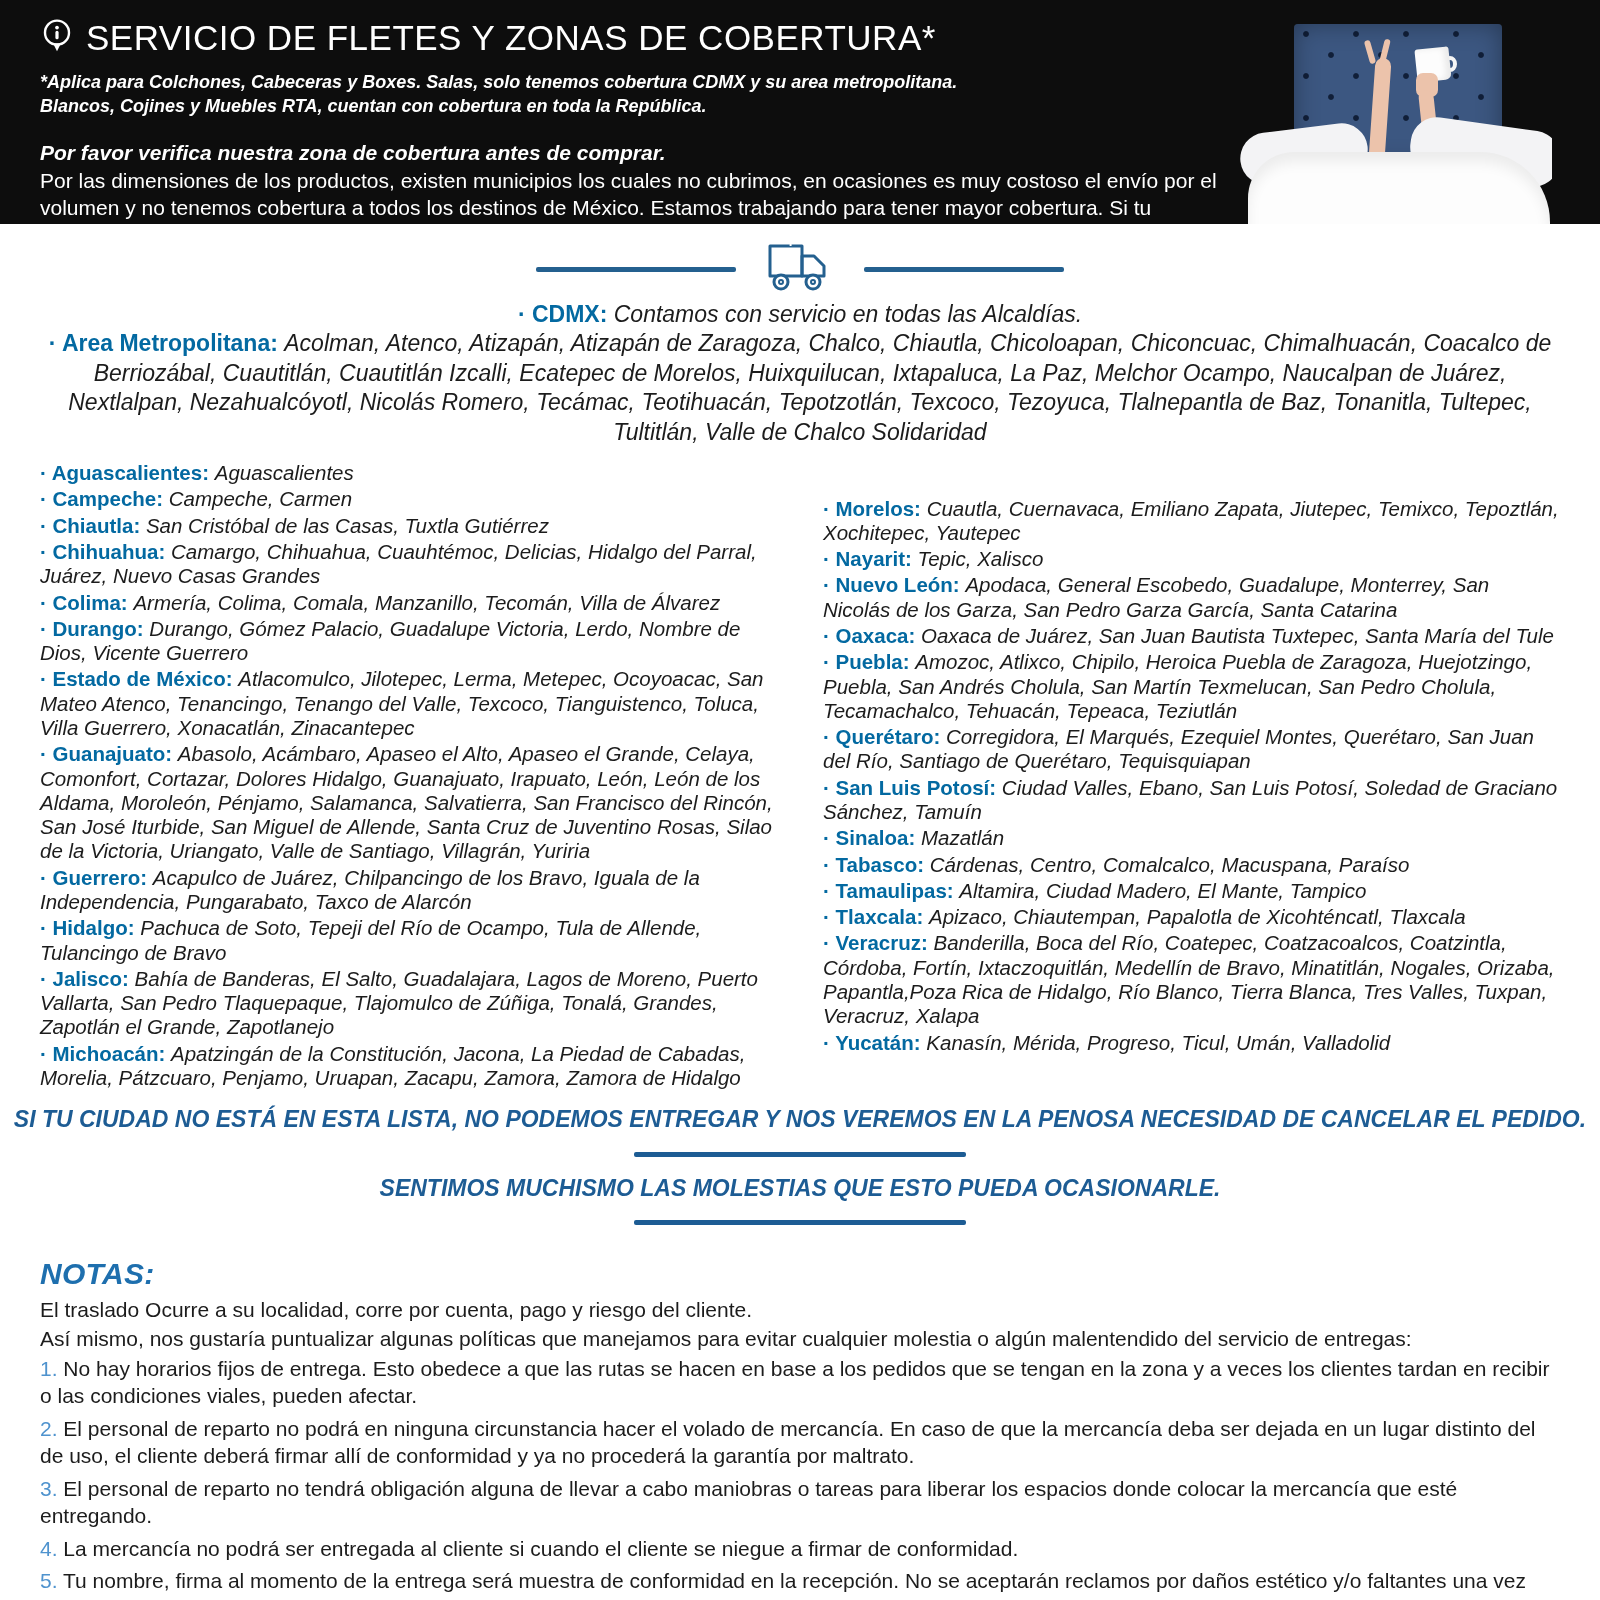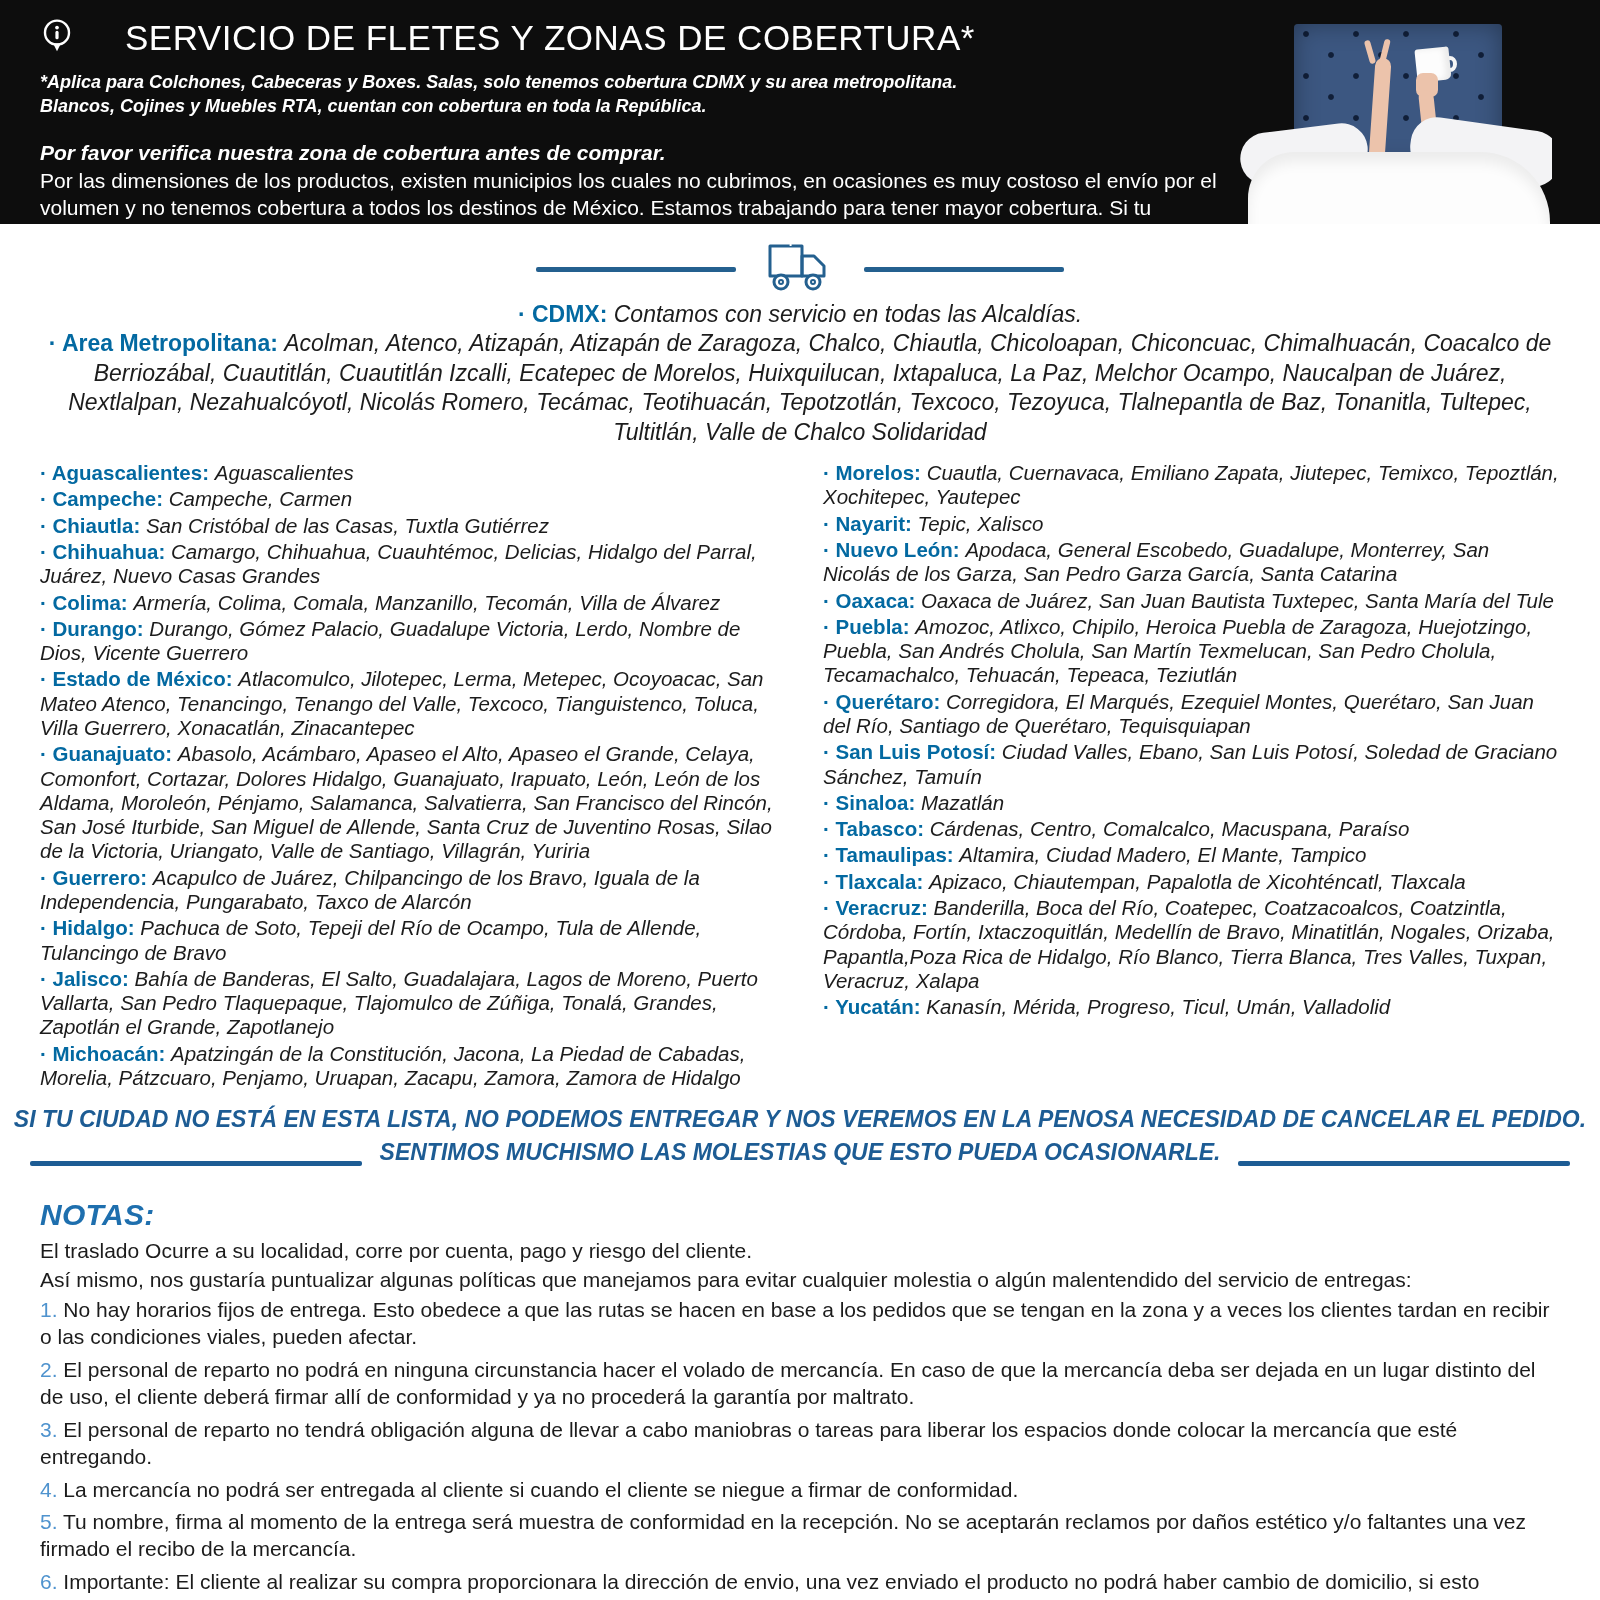--- a/index.html
+++ b/index.html
@@ -2,21 +2,21 @@
 <html><head>
 <meta charset="utf-8">
 <style>
   * { margin:0; padding:0; box-sizing:border-box; }
   html,body { width:1600px; background:#ffffff; font-family:"Liberation Sans", sans-serif; color:#1c1c1c; }
   .page { width:1600px; height:1600px; overflow:hidden; background:#fff; }
 
   
   .hdr { position:relative; background:#0d0d0d; color:#fff; height:224px; padding:14px 380px 0 40px; }
   .title-row { display:flex; align-items:center; gap:12px; margin-top:4px; }
-  .title-row h1 { font-size:35px; font-weight:400; letter-spacing:0.5px;margin-left:39px; }
+  .title-row h1 { font-size:35px; font-weight:400; letter-spacing:0.5px; }
   .pin-ico { width:34px; height:40px; flex-shrink:0; }
   .hdr-sub { font-style:italic; font-weight:700; font-size:18px; line-height:1.35; margin-top:12px; }
   .hdr-verify { font-style:italic; font-weight:700; font-size:21px; margin-top:22px; }
   .hdr-body { font-size:21px; line-height:1.3; margin-top:2px; max-width:1180px; }
 
   
   .photo { position:absolute; top:0; right:48px; width:312px; height:224px; overflow:hidden; background:#0d0d0d; }
   .hb { position:absolute; left:54px; top:24px; width:208px; height:142px; border-radius:4px;
         background-color:#3c5781;
         background-image:
@@ -46,30 +46,30 @@
   .truck-ico { width:80px; height:54px; }
 
   
   .cdmx, .metro { text-align:center; font-size:23px; line-height:1.28; }
   .cdmx { margin-top:2px; }
   .metro { margin:0 36px; }
   .blue { color:#0369a1; font-weight:700; font-style:normal; }
   em { font-style:italic; font-weight:500; color:#1c1c1c; }
 
   
-  .states { display:flex; gap:46px; padding:14px 40px 0 40px; }
+  .states { display:flex; gap:46px; padding:14px 40px 0 40px;align-items:center; }
   .col { flex:1; }
   .state { font-size:20.5px; line-height:1.185; margin-bottom:2px; }
   .state .blue { font-size:20.5px; }
 
   
   .warning { margin-top:14px; text-align:center; color:#1d5c94; font-style:italic; }
   .w1 { font-size:23px; font-weight:700; }
   .w1 strong { font-weight:900; }
-  .wline { display:flex; align-items:flex-end; justify-content:center; gap:18px; margin-top:6px; }
+  .wline { display:flex; align-items:center; justify-content:center; gap:18px; margin-top:19px;flex-direction:column; }
   .wrule { height:5px; background:#1d5c94; width:332px; border-radius:2px; }
   .w2 { font-size:23px; font-weight:800; }
 
   
   .notes { padding:10px 40px 0 40px; font-size:21px; line-height:1.28; }
   .notas-h { color:#1e6fae; font-weight:800; font-style:italic; font-size:30px; letter-spacing:0.3px;margin-top:20px; }
   .notes p { margin-bottom:3px; }
   .note { margin-bottom:6px !important; }
   .num { color:#4f93ce; }
 </style>

